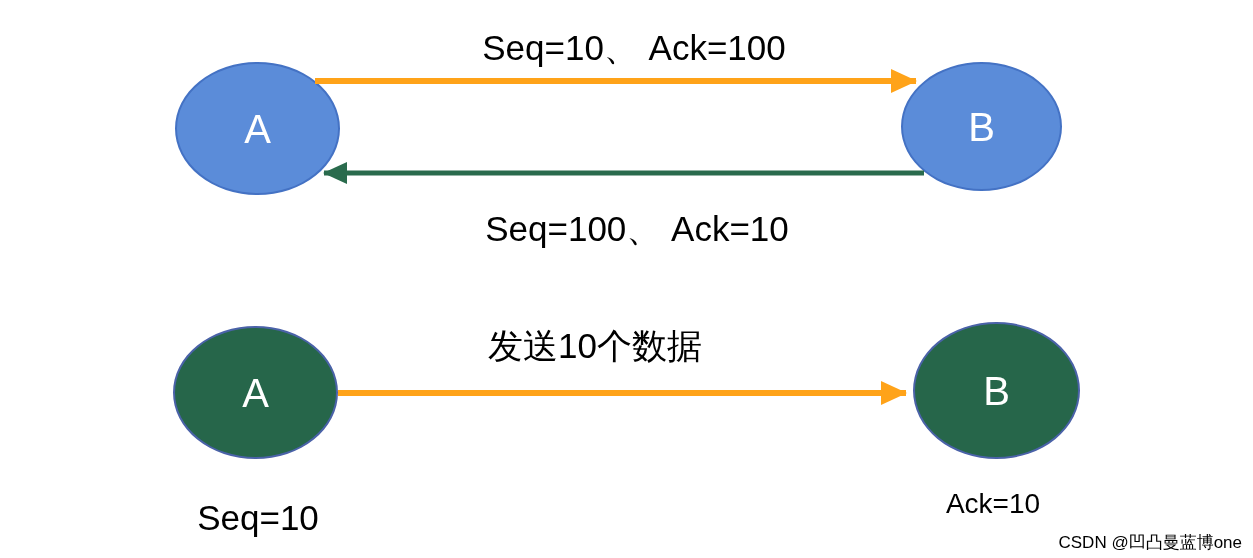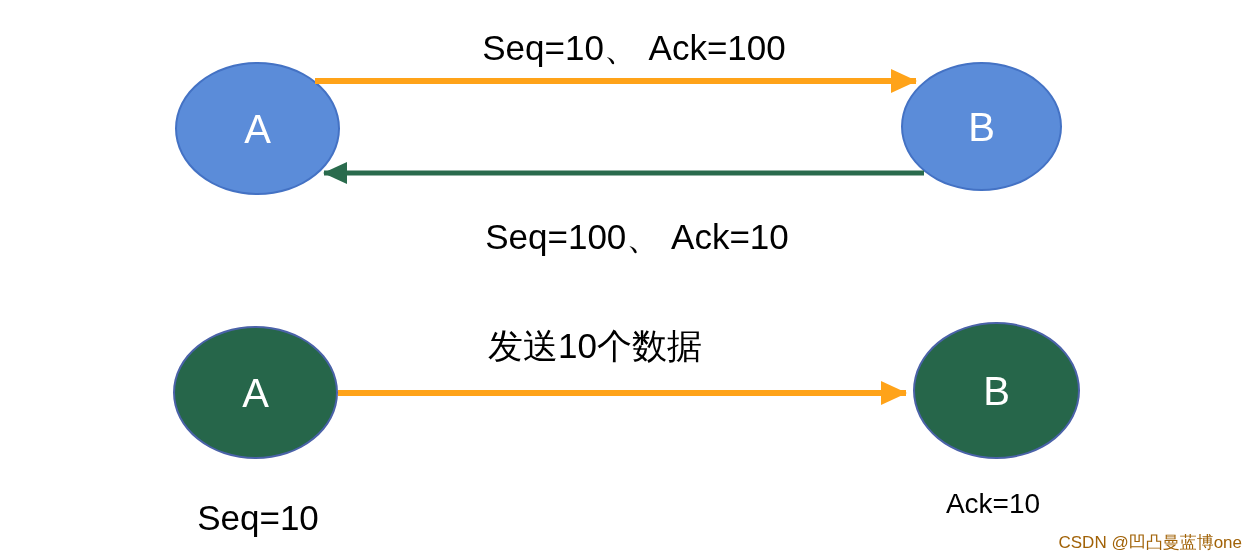--- a/index.html
+++ b/index.html
@@ -39,21 +39,21 @@
   }
   .label {
     position: absolute;
     transform: translate(-50%, -50%);
     font-size: 35px;
     color: #000000;
     white-space: nowrap;
     line-height: 1;
   }
   .label-top    { left: 634px; top: 47px;  }
-  .label-return { left: 637px; top: 228px; margin-top: 8px; }
+  .label-return { left: 637px; top: 228px; }
   .label-send   { left: 595px; top: 345px; }
   .label-seq    { left: 258px; top: 517px; }
   .label-ack    { left: 993px; top: 504px; font-size: 28px; }
   .watermark {
     position: absolute;
     right: 11px;
     top: 531px;
     font-size: 17px;
     white-space: nowrap;
   }
@@ -91,15 +91,15 @@
       </marker>
     </defs>
 
     <line x1="315" y1="81" x2="916" y2="81" stroke-width="6" marker-end="url(#head-orange)" style="stroke: rgb(255, 163, 25);"></line>
 
     <line x1="924" y1="173" x2="324" y2="173" stroke-width="5" marker-end="url(#head-green)" style="stroke: rgb(42, 107, 77);"></line>
 
     <line x1="338" y1="393" x2="906" y2="393" stroke-width="6" marker-end="url(#head-orange)" style="stroke: rgb(255, 163, 25);"></line>
   </svg>
 
-  <div class="watermark" style="color: #a16207;">CSDN @凹凸曼蓝博one</div>
+  <div class="watermark" style="color: #000000;">CSDN @凹凸曼蓝博one</div>
 
 </div>
 
 </body></html>

